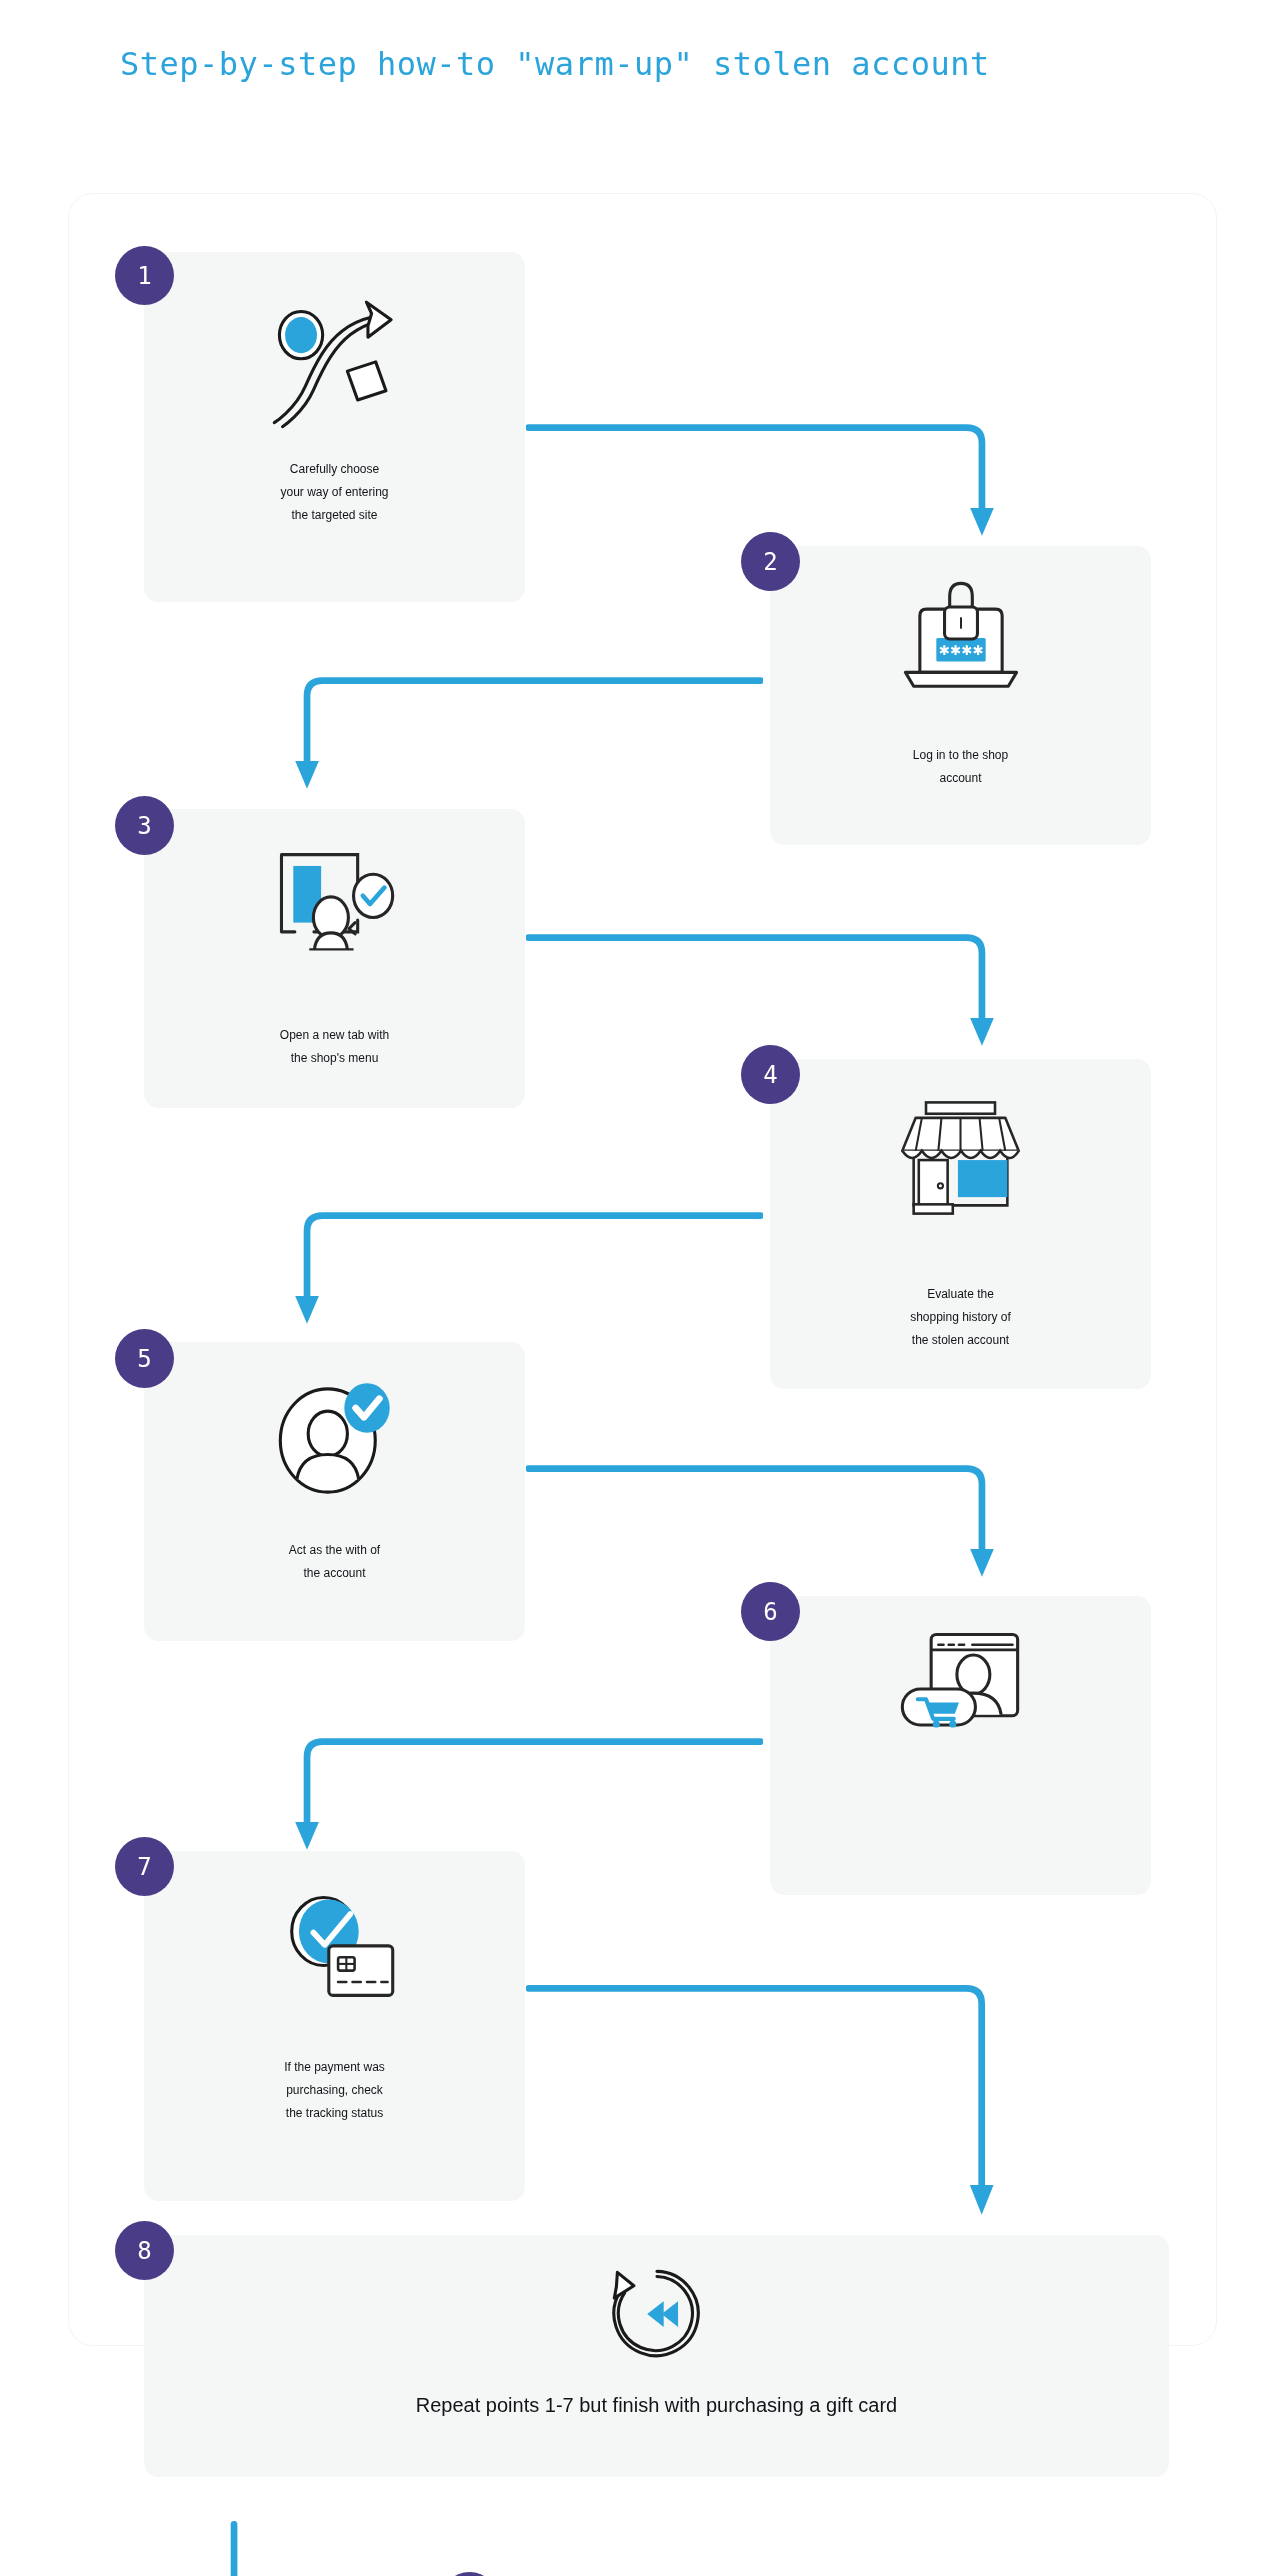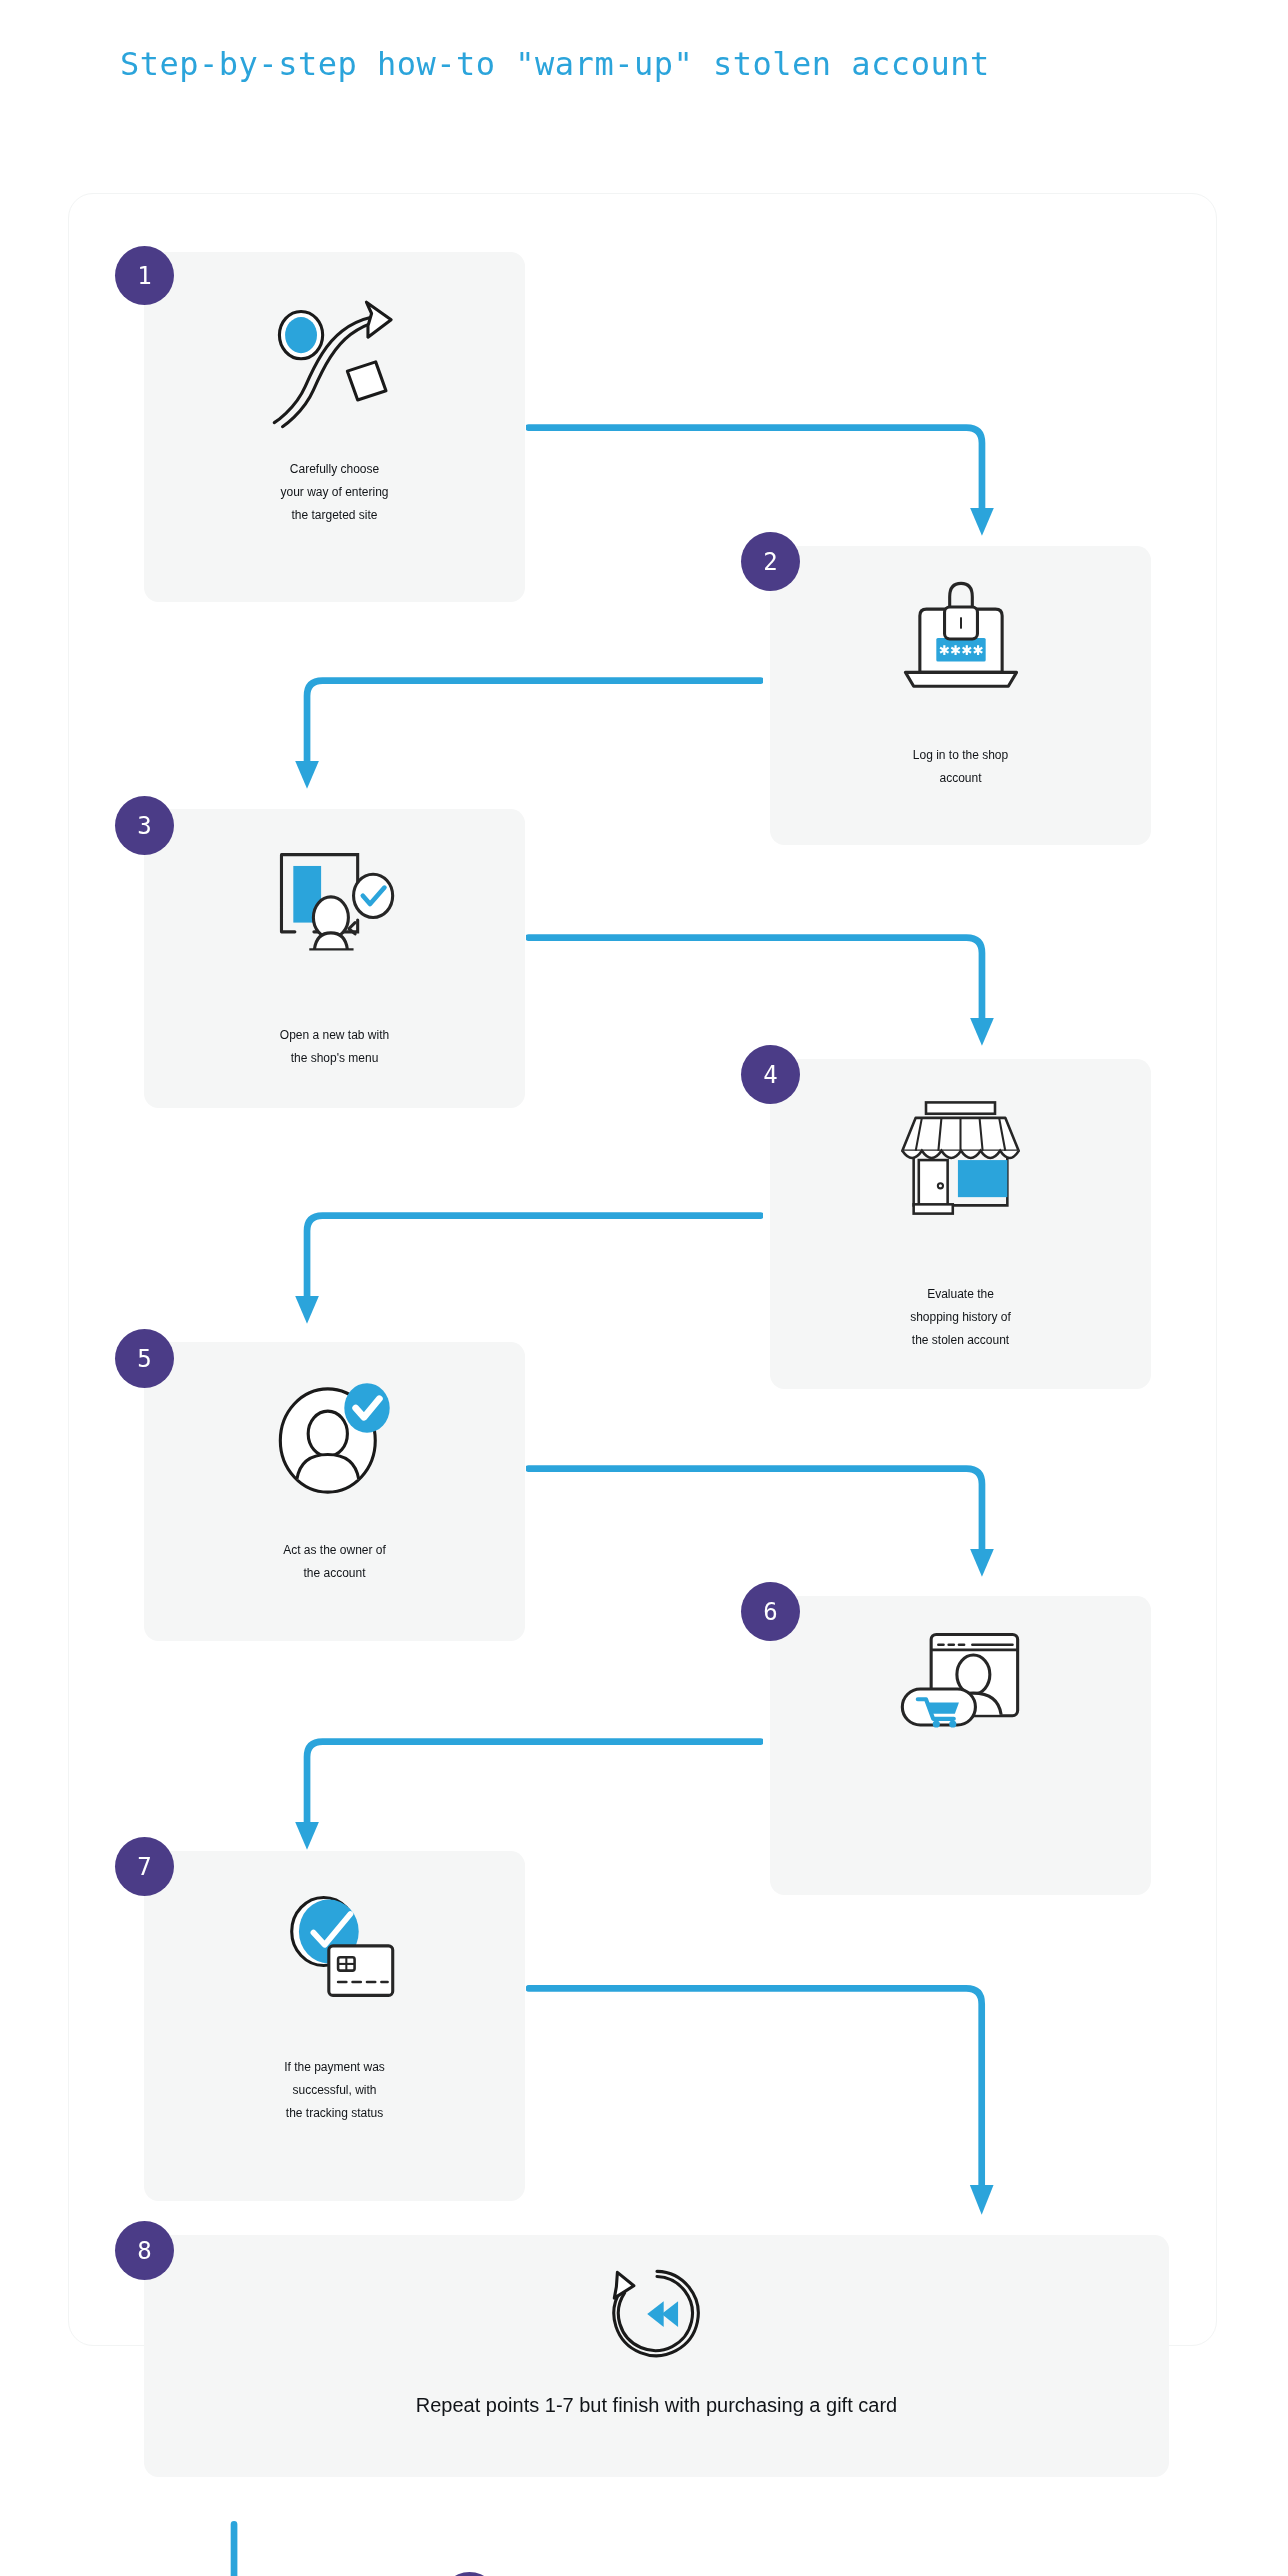--- a/index.html
+++ b/index.html
@@ -228,21 +228,21 @@
   <div class="icon-wrap" style="top:31px;height:134px;">
     <svg width="129" height="129" viewBox="0 0 250 250">
       <ellipse cx="112" cy="125" rx="92" ry="100" fill="#ffffff" stroke="#1A1A1A" stroke-width="6"></ellipse>
       <ellipse cx="112" cy="112" rx="38" ry="44" fill="#ffffff" stroke="#1A1A1A" stroke-width="6"></ellipse>
       <path d="M52 200 Q60 152 112 152 Q164 152 172 200" fill="#ffffff" stroke="#1A1A1A" stroke-width="6"></path>
       <ellipse cx="188" cy="62" rx="44" ry="48" fill="#2BA4DB"></ellipse>
       <path d="M166 62 L182 80 L212 44" fill="none" stroke="#ffffff" stroke-width="13" stroke-linecap="round" stroke-linejoin="round"></path>
     </svg>
   </div>
   <div class="caption" style="top:197px;">
-    <div>Act as the owner of</div>
+    <div>Act as the with of</div>
     <div>the account</div>
   </div>
 </div>
 
 <div class="badge" style="left:741px;top:1582px;">
   <span>6</span>
 </div>
 <div class="card" style="left:770px;top:1596px;width:381px;height:299px;">
   <div class="icon-wrap" style="top:28px;height:129px;">
     <svg width="139" height="124" viewBox="0 0 270 240">
@@ -277,21 +277,21 @@
       <line x1="136" y1="153" x2="168" y2="153" stroke="#262626" stroke-width="4"></line>
       <line x1="152" y1="140" x2="152" y2="166" stroke="#262626" stroke-width="4"></line>
       <line x1="136" y1="188" x2="152" y2="188" stroke="#262626" stroke-width="5" stroke-linecap="round"></line>
       <line x1="164" y1="188" x2="180" y2="188" stroke="#262626" stroke-width="5" stroke-linecap="round"></line>
       <line x1="192" y1="188" x2="208" y2="188" stroke="#262626" stroke-width="5" stroke-linecap="round"></line>
       <line x1="220" y1="188" x2="232" y2="188" stroke="#262626" stroke-width="5" stroke-linecap="round"></line>
     </svg>
   </div>
   <div class="caption" style="top:205px;">
     <div>If the payment was</div>
-    <div>successful, with</div>
+    <div>purchasing, check</div>
     <div>the tracking status</div>
   </div>
 </div>
 
 <div class="badge" style="left:115px;top:2221px;">
   <span>8</span>
 </div>
 <div class="card wide" style="left:144px;top:2235px;width:1025px;height:242px;">
   <div class="icon-wrap" style="top:23px;height:108px;">
     <svg width="108" height="103" viewBox="0 0 210 200">

